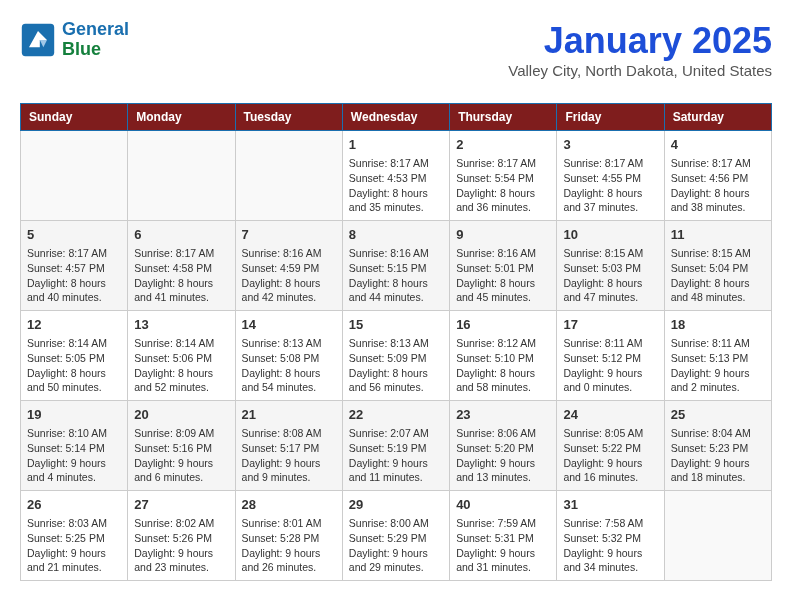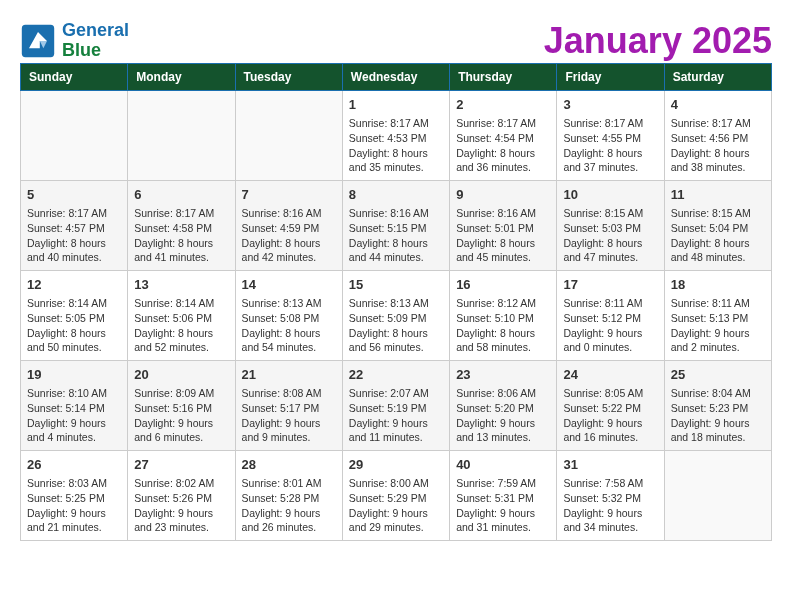--- a/index.html
+++ b/index.html
@@ -6,22 +6,22 @@
     body {
       font-family: Arial, sans-serif;
       background: #fff;
       width: 792px;
       min-height: 612px;
       padding: 20px;
     }
     .header {
       display: flex;
       justify-content: space-between;
-      align-items: center;
-      margin-bottom: 1px;
+      align-items: flex-start;
+      margin-bottom: 24px;
     }
     .logo {
       display: flex;
       align-items: center;
       gap: 6px;
     }
     .logo-text {
       font-size: 18px;
       font-weight: bold;
       color: #333;
@@ -33,33 +33,33 @@
     .logo-icon {
       width: 36px;
       height: 36px;
     }
     .title-block {
       text-align: right;
     }
     .month-title {
       font-size: 36px;
       font-weight: bold;
-      color: #a21caf;
+      color: #1d4ed8;
     }
     .location {
       font-size: 15px;
       color: #555;
     }
     .calendar {
       width: 100%;
       border-collapse: collapse;
       font-size: 11px;
     }
     .calendar th {
-      background: #14532d;
+      background: #7f1d1d;
       color: #fff;
       text-align: left;
       padding: 6px 8px;
       font-size: 12px;
       font-weight: bold;
       border: 1px solid #1a6faf;
     }
     .calendar td {
       border: 1px solid #ccc;
       vertical-align: top;
@@ -95,20 +95,21 @@
       <polygon points="10,28 20,10 30,20 22,20 22,28" fill="white"></polygon>
       <polygon points="22,20 30,20 26,28" fill="#a0c8e8"></polygon>
     </svg>
     <div class="logo-text">
       <span>General</span><br>
       <span style="color:#15803d;">Blue</span>
     </div>
   </div>
   <div class="title-block">
     <div class="month-title">January 2025</div>
+    <div class="location">Valley City, North Dakota, United States</div>
   </div>
 </div>
 
 <table class="calendar">
   <thead>
     <tr>
     <th>Sunday</th>
         <th>Monday</th>
         <th>Tuesday</th>
         <th>Wednesday</th>
@@ -124,21 +125,21 @@
         <td class="empty"></td>
         <td>
           <span class="day-num">1</span>
           <div>Sunrise: 8:17 AM</div>
           <div>Sunset: 4:53 PM</div>
           <div>Daylight: 8 hours and 35 minutes.</div>
         </td>
         <td>
           <span class="day-num">2</span>
           <div>Sunrise: 8:17 AM</div>
-          <div>Sunset: 4:54 PM</div>
+          <div>Sunset: 5:54 PM</div>
           <div>Daylight: 8 hours and 36 minutes.</div>
         </td>
         <td>
           <span class="day-num">3</span>
           <div>Sunrise: 8:17 AM</div>
           <div>Sunset: 4:55 PM</div>
           <div>Daylight: 8 hours and 37 minutes.</div>
         </td>
         <td>
           <span class="day-num">4</span>

